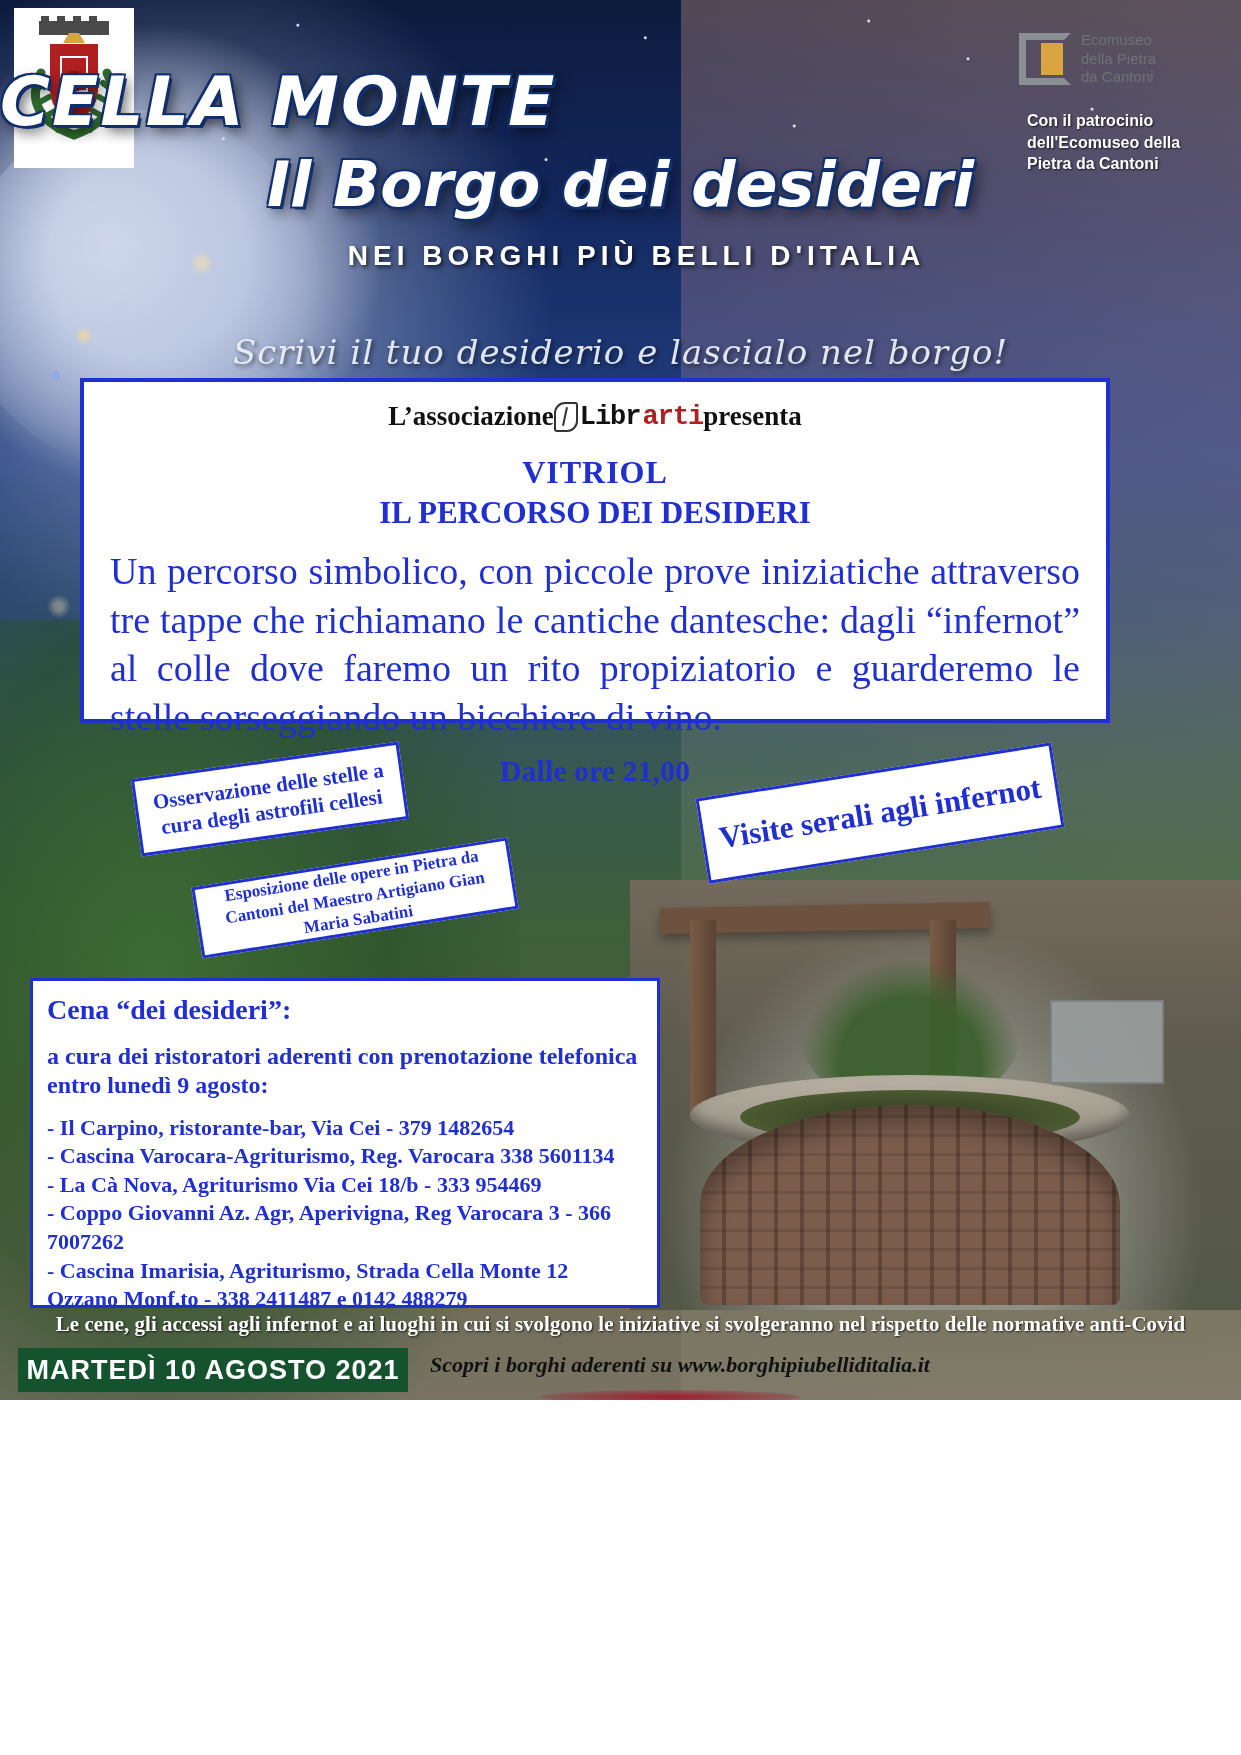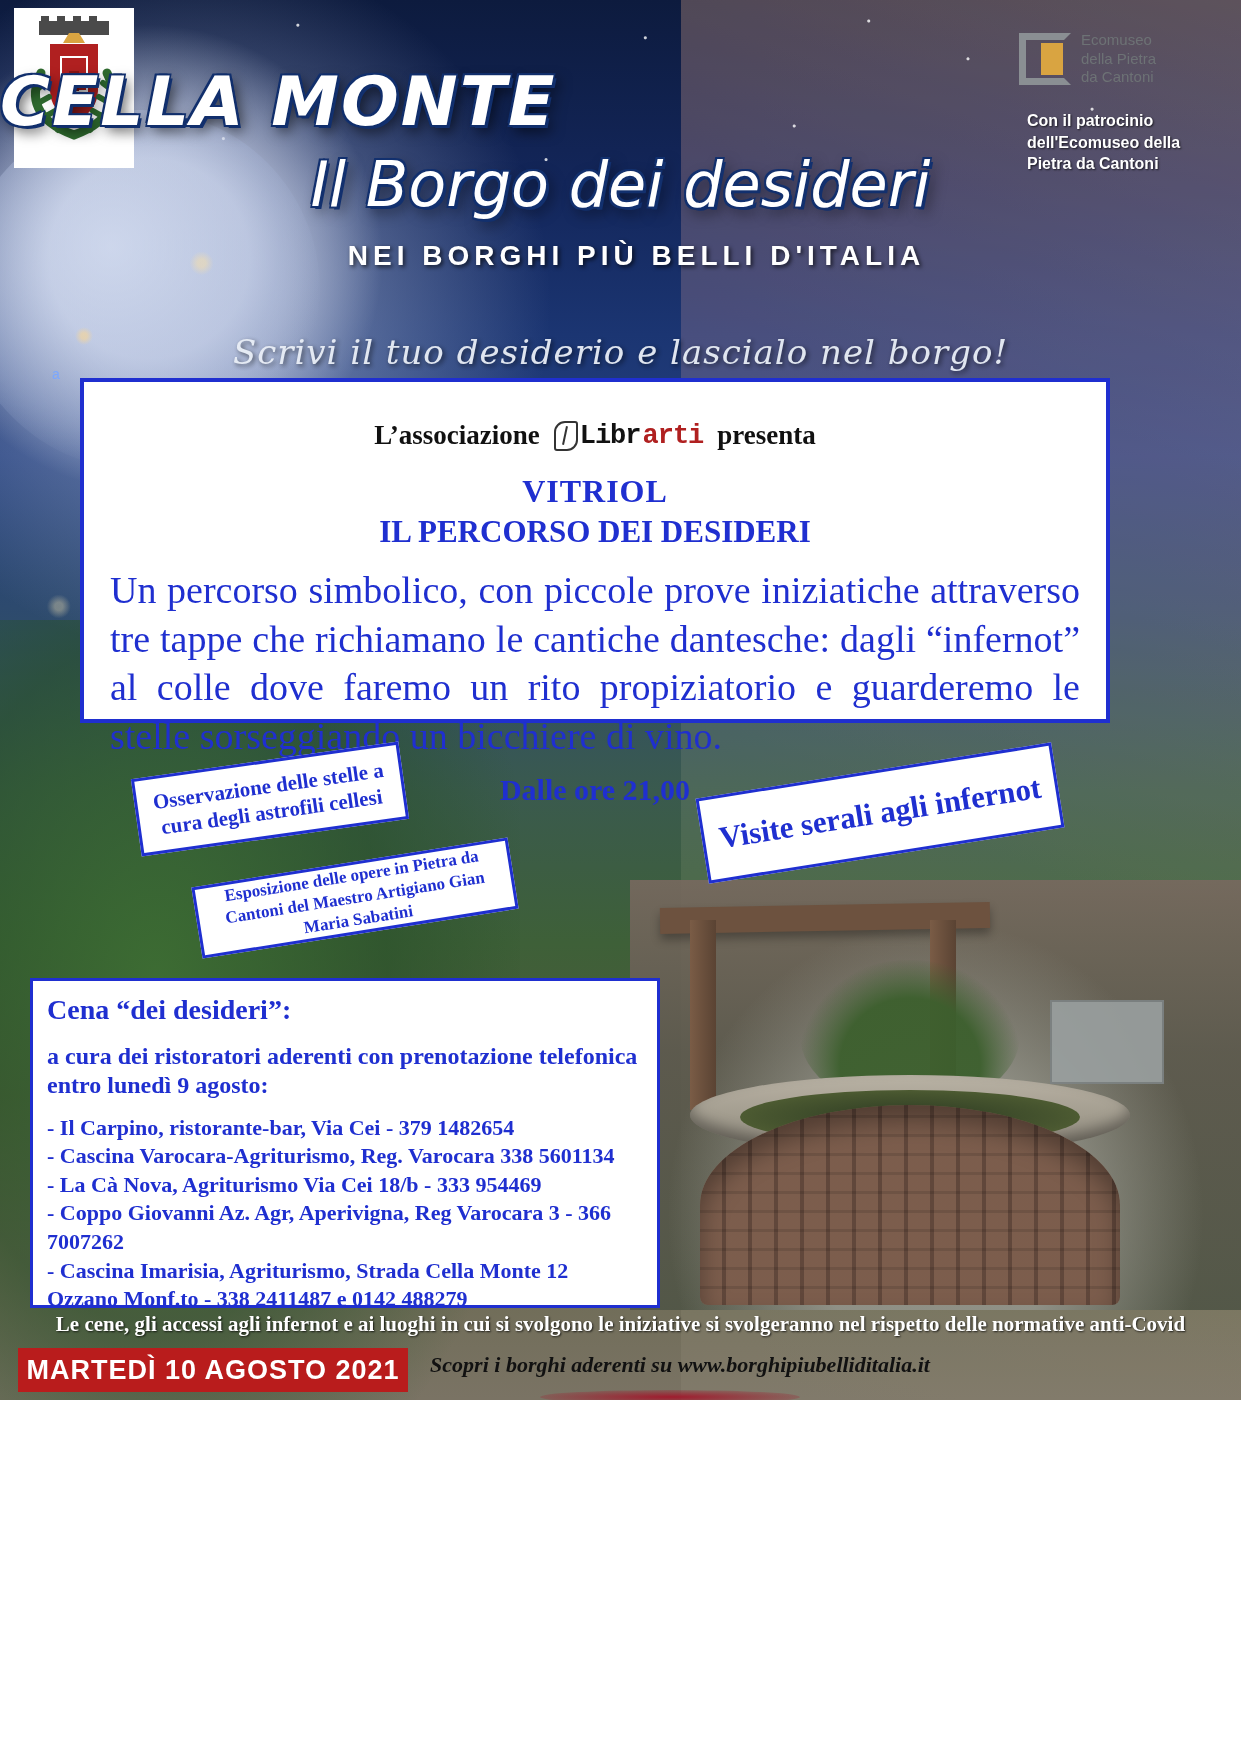--- a/index.html
+++ b/index.html
@@ -124,21 +124,21 @@
   }
   
   .title1{
     position:absolute;left:0;top:62px;width:1241px;text-align:left;
     font-family:"DejaVu Sans",sans-serif;font-weight:bold;font-style:italic;
     font-size:68px;letter-spacing:2px;color:#ffffff;
     text-shadow:0 0 2px #0d2a63, 3px 3px 0 #12306e, -2px -2px 0 #12306e, 2px -2px 0 #12306e, -2px 2px 0 #12306e, 5px 6px 14px rgba(0,0,0,.65);
   }
   .title2{
     position:absolute;left:0;top:148px;width:1241px;text-align:center;
-    font-family:"DejaVu Sans",sans-serif;font-weight:normal;font-style:italic;
+    font-family:"DejaVu Sans",sans-serif;font-weight:bold;font-style:italic;
     font-size:62px;color:#ffffff;
     text-shadow:3px 3px 0 #12306e, -2px -2px 0 #12306e, 2px -2px 0 #12306e, -2px 2px 0 #12306e, 5px 6px 14px rgba(0,0,0,.6);
   }
   .title3{
     position:absolute;left:0;top:240px;width:1241px;text-align:center;
     font-family:"Liberation Sans",sans-serif;font-weight:bold;
     font-size:28px;letter-spacing:5px;color:#ffffff;
     text-shadow:2px 2px 4px rgba(0,0,0,.7);
     padding-left:16px;
   }
@@ -150,22 +150,22 @@
   .dot-a{
     position:absolute;left:52px;top:366px;color:#7aa7ff;font-size:14px;font-family:"Liberation Sans",sans-serif;
   }
   
   .mainbox{
     position:absolute;left:80px;top:378px;width:1030px;height:345px;
     background:#ffffff;border:4px solid #1f2fd0;
     box-sizing:border-box;padding:14px 26px;
   }
   .assoc-line{
-    text-align:center;font-size:27px;font-weight:bold;color:#111;margin-top:24px;
-    display:flex;align-items:center;justify-content:center;gap:14px;
+    text-align:center;font-size:27px;font-weight:bold;color:#111;margin-top:5px;
+    display:flex;align-items:center;justify-content:center;
   }
   .librarti{
     font-family:Liberation Mono, monospace;font-size:27px;font-weight:bold;color:#111;letter-spacing:-1px;
     display:inline-flex;align-items:center;gap:2px;
   }
   .librarti .leaf{
     display:inline-block;width:20px;height:26px;border:2px solid #333;border-radius:11px 3px 11px 3px;position:relative;
   }
   .librarti .leaf:after{
     content:"";position:absolute;left:8px;top:3px;width:2px;height:19px;background:#333;transform:rotate(12deg);
@@ -205,21 +205,21 @@
   .cena-title{font-size:28px;font-weight:bold;color:#1f2fd0;line-height:1.18;}
   .cena-sub{font-size:24px;font-weight:bold;color:#1f2fd0;line-height:1.2;margin-top:16px;}
   .cena-list{margin-top:14px;font-size:22px;font-weight:bold;color:#1f2fd0;line-height:1.3;}
   
   .covid{
     position:absolute;left:0;top:1312px;width:1241px;text-align:center;color:#ffffff;
     font-size:21px;font-weight:bold;text-shadow:1px 1px 2px rgba(0,0,0,.75);
   }
   
   .datebar{
-    position:absolute;left:18px;top:1348px;width:390px;height:44px;background:#b91c1c;
+    position:absolute;left:18px;top:1348px;width:390px;height:44px;background:#14532d;
     color:#ffffff;font-family:"Liberation Sans",sans-serif;font-weight:bold;font-size:27px;
     display:flex;align-items:center;justify-content:center;letter-spacing:1px;
   }
   .scopri{
     position:absolute;left:420px;top:1352px;width:520px;text-align:center;
     font-style:italic;font-weight:bold;font-size:22px;color:#111;
   }
   .swoosh{
     position:absolute;left:540px;top:1390px;width:260px;height:14px;
     background:radial-gradient(ellipse at 50% 50%, #9f1c2e 0%, rgba(159,28,46,.25) 70%, rgba(159,28,46,0) 100%);

